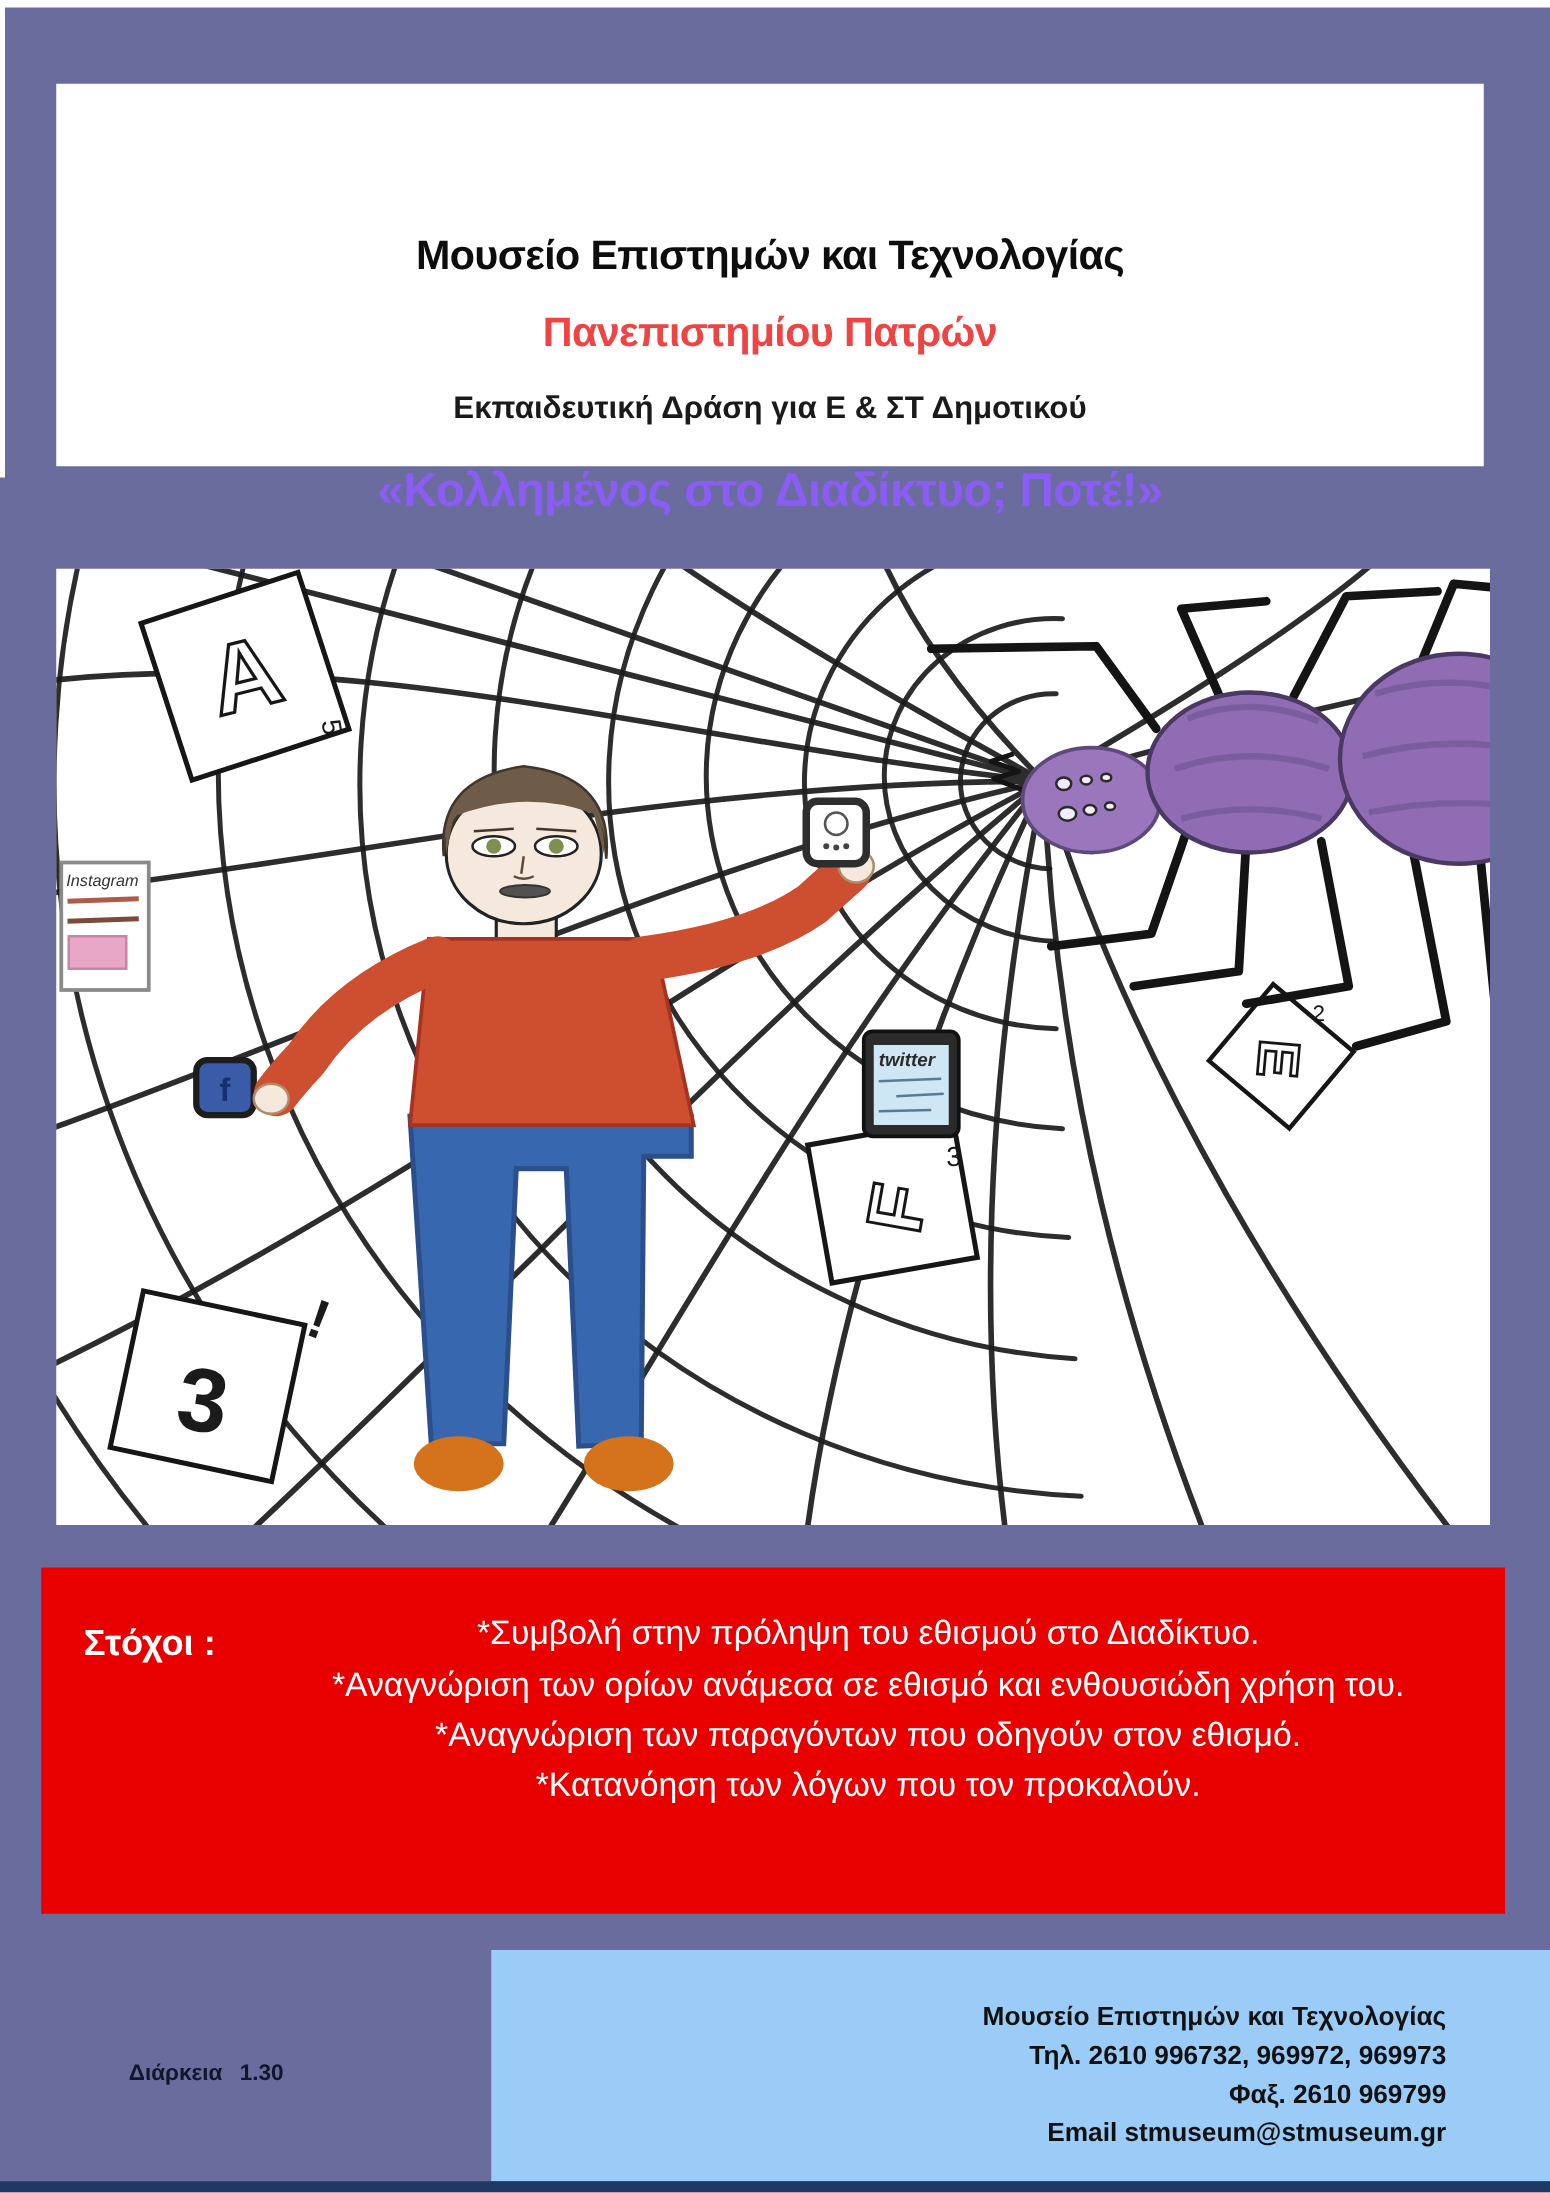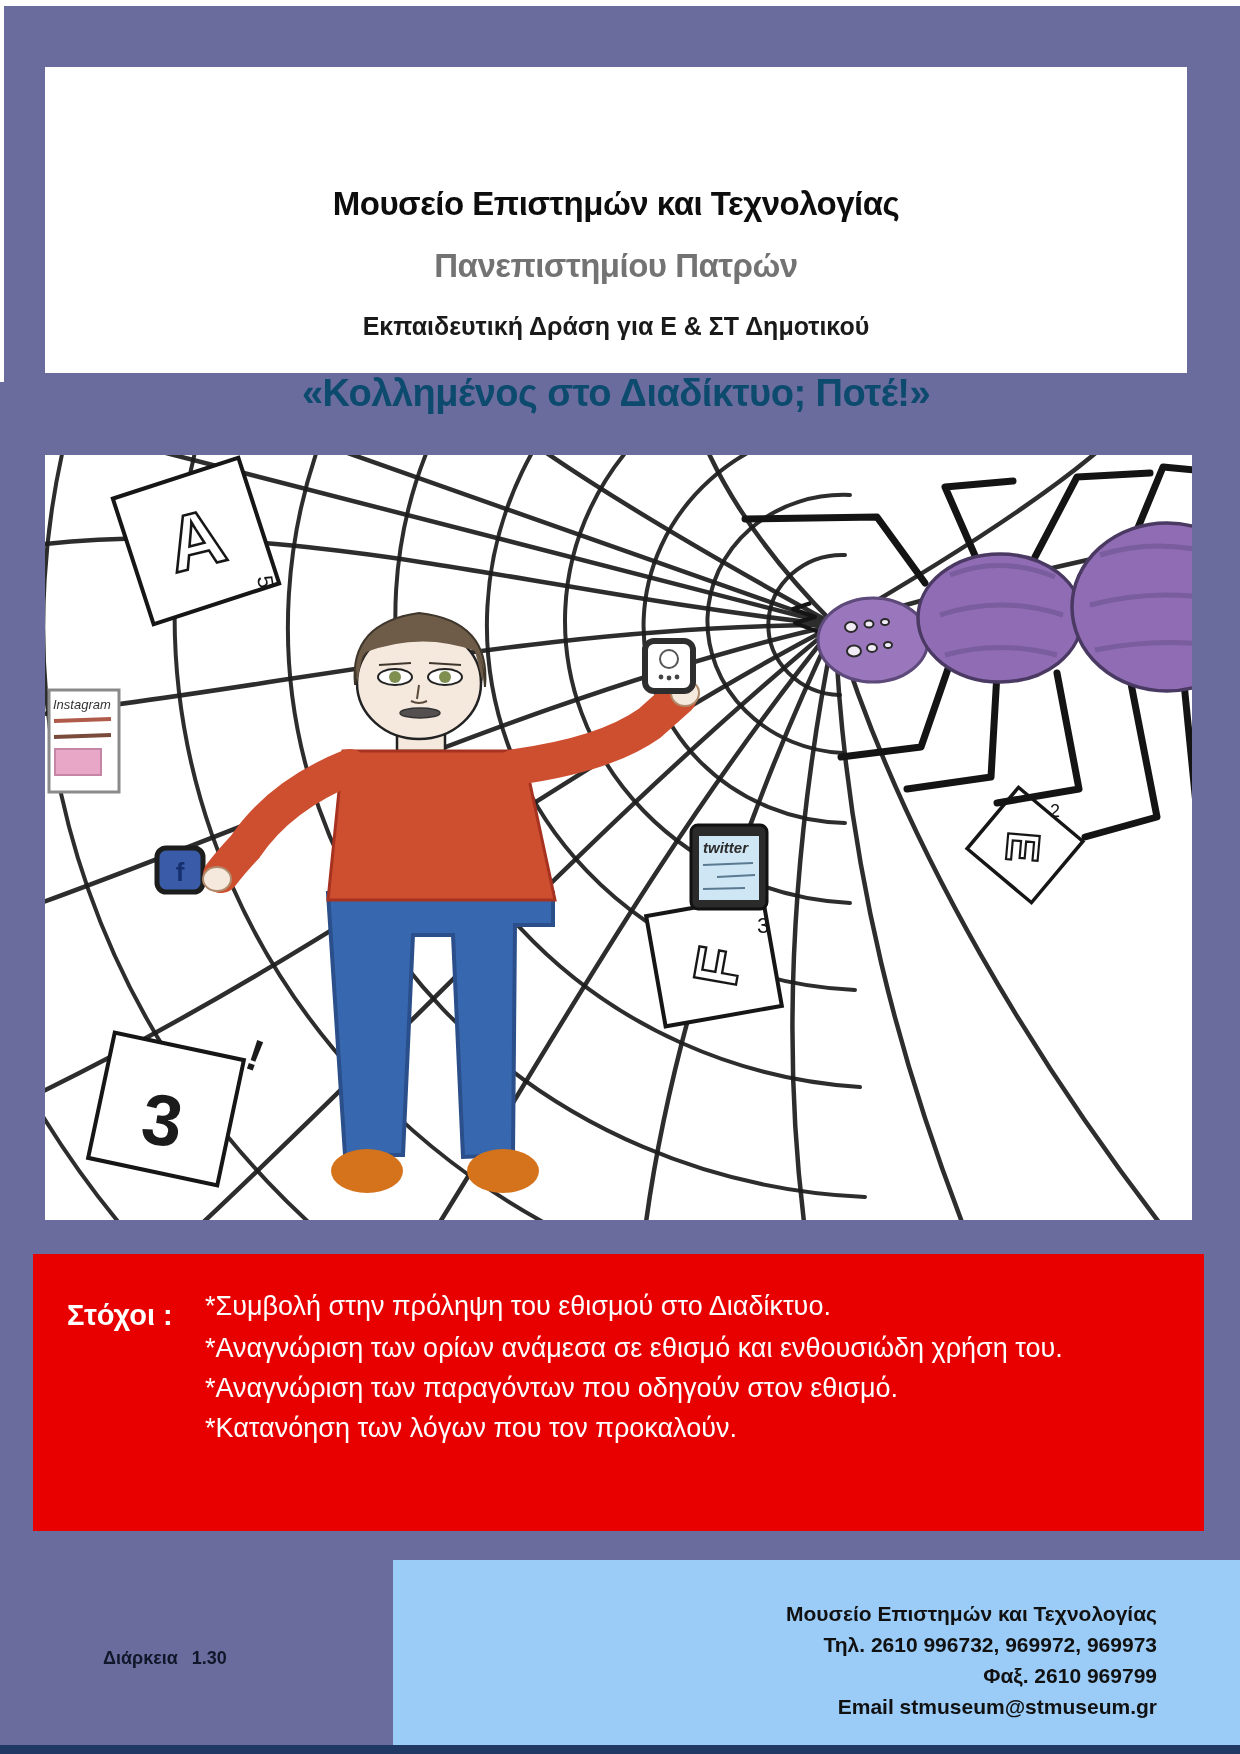--- a/index.html
+++ b/index.html
@@ -5,33 +5,33 @@
   html,body{margin:0;padding:0;background:#fff;}
   .page{position:relative;width:1240px;height:1754px;background:#6a6c9e;overflow:hidden;
         font-family:"Liberation Sans", sans-serif;}
   .edge-top{position:absolute;left:0;top:0;width:1240px;height:6px;background:#ffffff;}
   .edge-left{position:absolute;left:0;top:0;width:4px;height:382px;background:#ffffff;}
 
   
   .header-box{position:absolute;left:45px;top:67px;width:1142px;height:306px;background:#ffffff;
               text-align:center;}
   .h-line1{position:absolute;left:0;right:0;top:118px;font-size:33px;font-weight:bold;color:#0d0d0d;letter-spacing:-0.5px;}
-  .h-line2{position:absolute;left:0;right:0;top:180px;font-size:33px;font-weight:bold;color:#737373;letter-spacing:-0.5px;}
+  .h-line2{position:absolute;left:0;right:0;top:180px;font-size:33px;font-weight:bold;color:#ef4444;letter-spacing:-0.5px;}
   .h-sub{position:absolute;left:0;right:0;top:245px;font-size:25px;font-weight:700;color:#1a1a1a;}
-  .h-slogan{position:absolute;left:0;right:0;top:305px;font-size:38px;font-weight:800;color:#0c4a6e;letter-spacing:-0.5px;}
+  .h-slogan{position:absolute;left:0;right:0;top:305px;font-size:38px;font-weight:800;color:#8b5cf6;letter-spacing:-0.5px;}
 
   
   .drawing-box{position:absolute;left:45px;top:455px;width:1147px;height:765px;background:#ffffff;margin:0;}
   .drawing-box svg{display:block;width:1147px;height:765px;}
 
   
   .objectives-box{position:absolute;left:33px;top:1254px;width:1171px;height:277px;background:#e80000;}
   .obj-label{position:absolute;left:34px;top:45px;font-size:29px;font-weight:bold;color:#ffffff;}
   .obj-list{position:absolute;left:172px;top:32px;right:20px;}
-  .obj-item{font-size:27px;line-height:40px;color:#ffffff;white-space:nowrap;}
+  .obj-item{font-size:27px;line-height:40px;color:#ffffff;white-space:nowrap;text-align:center;}
   .obj-item:first-child{margin-bottom:2px;}
 
   
   .duration{position:absolute;left:103px;top:1648px;font-size:18px;font-weight:bold;color:#0f172a;}
   .duration .gap{display:inline-block;width:14px;}
 
   
   .contact-box{position:absolute;left:393px;top:1560px;width:847px;height:185px;background:#9bccf8;}
   .contact-lines{position:absolute;top:38px;right:83px;text-align:right;}
   .contact-line{font-size:21px;font-weight:bold;color:#111111;line-height:31px;white-space:nowrap;}

